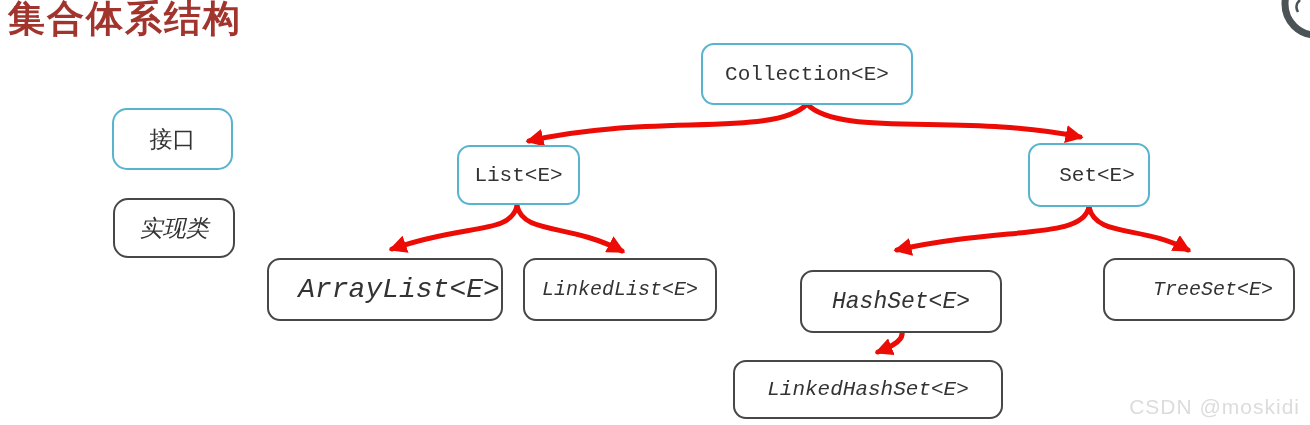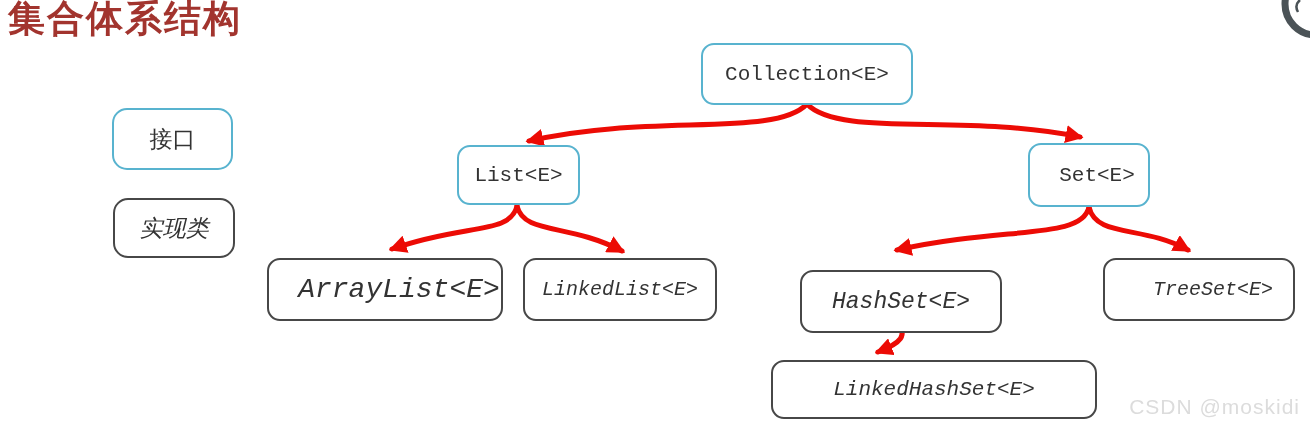--- a/index.html
+++ b/index.html
@@ -22,21 +22,21 @@
   .iface{border:2.5px solid var(--interface_border,#58b3cf);}
   .impl{border:2.5px solid var(--class_border,#474747);font-style:italic;}
   .cjk{font-family:"Liberation Serif","DejaVu Serif",serif;font-size:23px;margin-left:40px;}
   #node-collection{left:701px;top:43px;width:212px;height:62px;font-size:21px;}
   #node-list{left:457px;top:145px;width:123px;height:60px;font-size:21px;}
   #node-set{left:1028px;top:143px;width:122px;height:64px;font-size:21px;padding-left:16px;}
   #node-arraylist{left:267px;top:258px;width:236px;height:63px;font-size:28px;padding-left:28px;}
   #node-linkedlist{left:523px;top:258px;width:194px;height:63px;font-size:20px;}
   #node-hashset{left:800px;top:258px;width:202px;height:63px;font-size:23px;margin-top:12px;}
   #node-treeset{left:1103px;top:258px;width:192px;height:63px;font-size:20px;padding-left:28px;}
-  #node-linkedhashset{left:733px;top:360px;width:326px;height:59px;font-size:21px;margin-left:38px;}
+  #node-linkedhashset{left:733px;top:360px;width:270px;height:59px;font-size:21px;}
   #legend-interface{left:72px;top:108px;width:121px;height:62px;border-radius:15px;}
   #legend-impl{left:73px;top:198px;width:122px;height:60px;border-radius:15px;}
   #edges-svg{position:absolute;left:0;top:0;z-index:1;}
   .edge{fill:none;stroke:var(--arrow,#ec0b05);stroke-width:5;stroke-linecap:round;}
   .arrowhead{fill:var(--arrow,#ec0b05);}
   .logo-stroke{fill:none;stroke:var(--logo,#4b5357);}
   #watermark{
     position:absolute;right:10px;bottom:6px;
     font-size:21px;color:var(--watermark,#dcdcdc);letter-spacing:1px;
     z-index:3;

